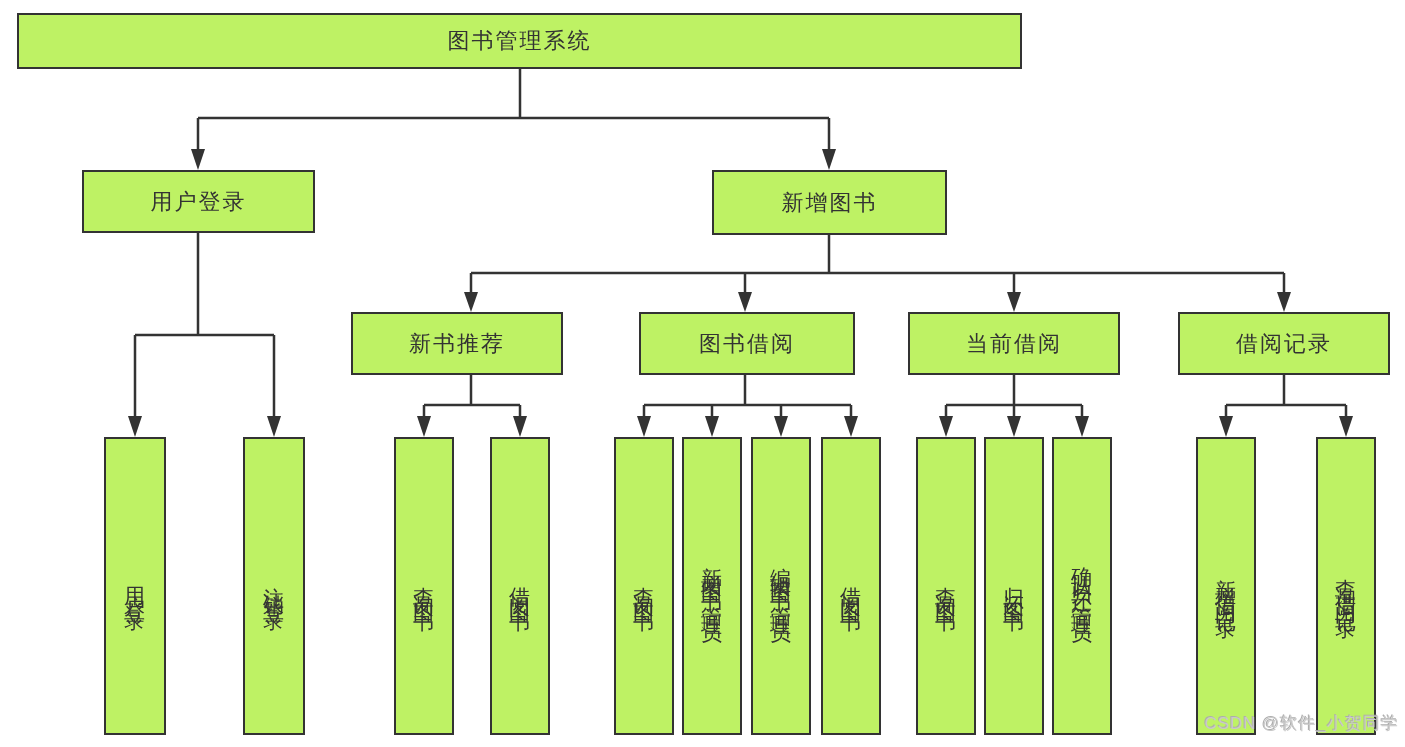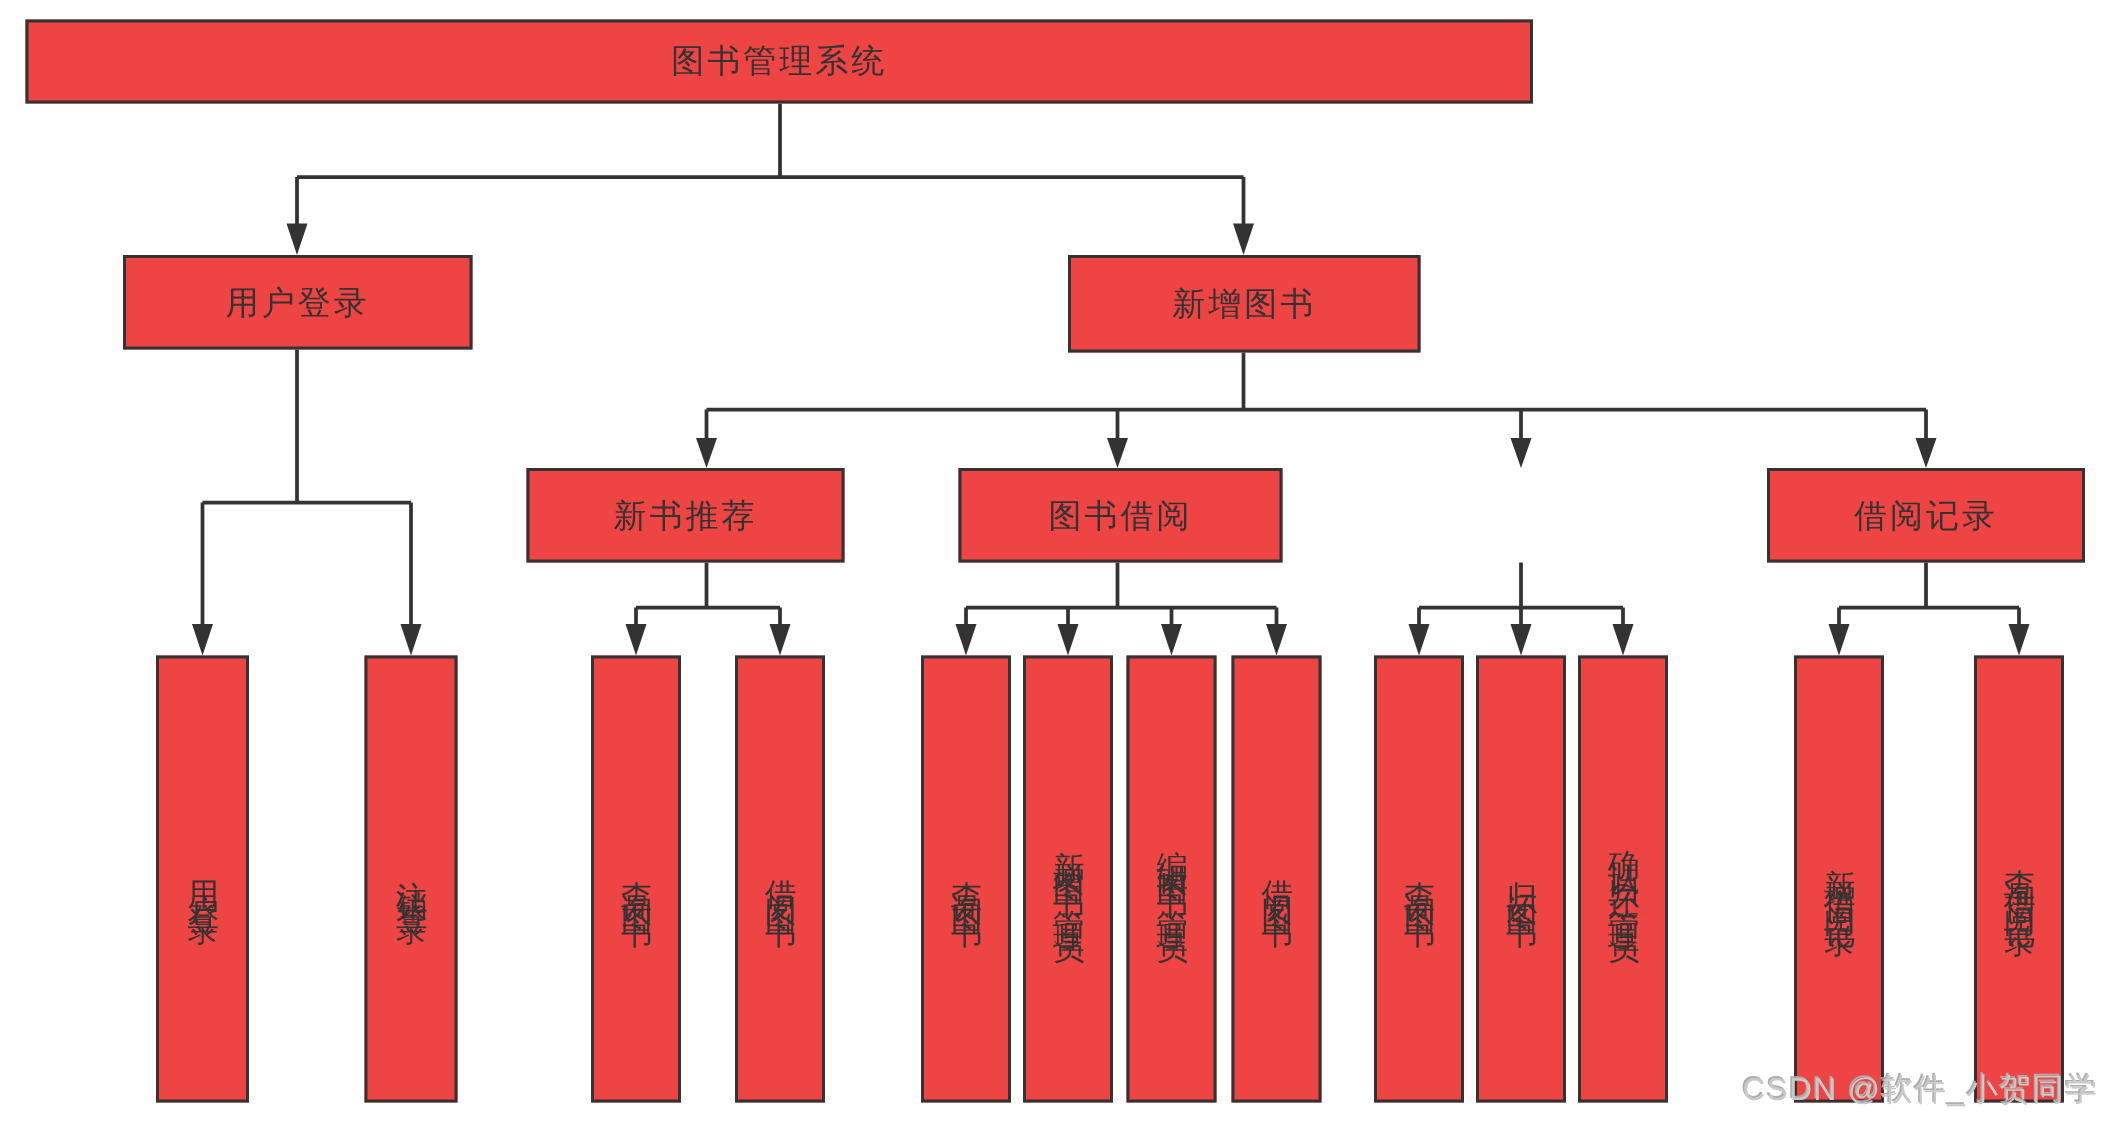--- a/index.html
+++ b/index.html
@@ -8,21 +8,21 @@
     width:1405px;height:747px;
     background:#ffffff;
     overflow:hidden;
     font-family:"Liberation Sans","DejaVu Sans",sans-serif;
   }
   .connectors{position:absolute;left:0;top:0;pointer-events:none;}
   .node{
     position:absolute;
     box-sizing:border-box;
     border:2px solid #333333;
-    background:#ef4444;
+    background:#bef264;
     display:flex;
     align-items:center;
     justify-content:center;
     color:#333333;
   }
   .node .lbl{
     font-size:22px;
     letter-spacing:2px;
     white-space:nowrap;
     color:#333333;
@@ -33,21 +33,21 @@
     font-size:21px;
     letter-spacing:8px;
     line-height:1.1;
     white-space:nowrap;
   }
   .watermark{
     position:absolute;
     right:6px;
     top:712px;
     z-index:5;
-    font-size:21px;
+    font-size:17px;
     color:#c9c9c9;
     text-shadow:-1px -1px 0 #adadad;
     letter-spacing:1px;
     white-space:nowrap;
   }
 </style>
 </head>
 <body>
 
 <div class="canvas">
@@ -102,20 +102,23 @@
   <div class="node" style="left:712px;top:170px;width:235px;height:65px">
     <span class="lbl">新增图书</span>
   </div>
 
   <div class="node" style="left:351px;top:312px;width:212px;height:63px">
     <span class="lbl">新书推荐</span>
   </div>
   <div class="node" style="left:639px;top:312px;width:216px;height:63px">
     <span class="lbl">图书借阅</span>
   </div>
+  <div class="node" style="left:908px;top:312px;width:212px;height:63px">
+    <span class="lbl">当前借阅</span>
+  </div>
   <div class="node" style="left:1178px;top:312px;width:212px;height:63px">
     <span class="lbl">借阅记录</span>
   </div>
 
   <div class="node vert" style="left:104px;top:437px;width:62px;height:298px">
     <span class="lbl">用户登录</span>
   </div>
   <div class="node vert" style="left:243px;top:437px;width:62px;height:298px">
     <span class="lbl">注销登录</span>
   </div>

